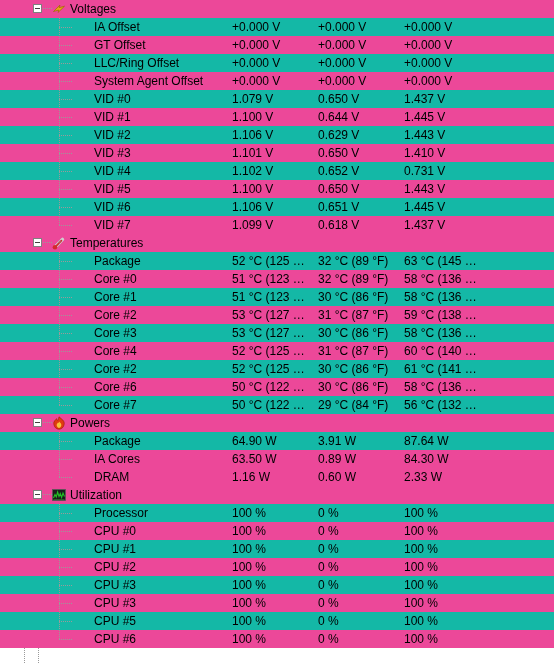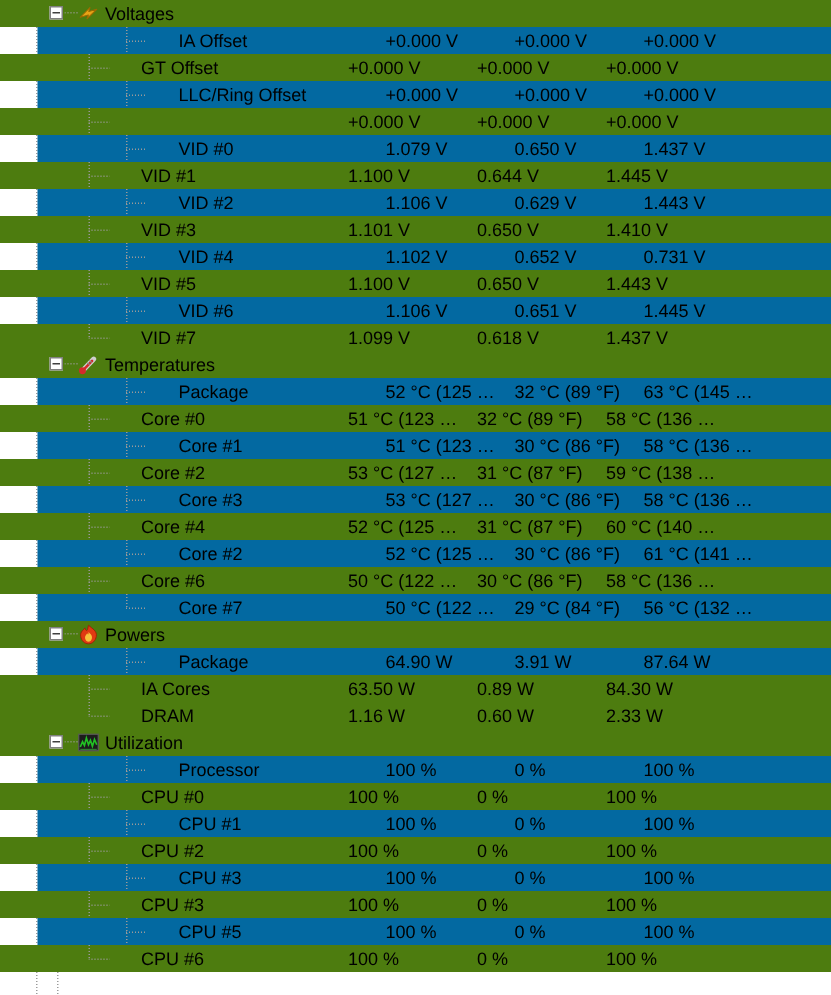--- a/index.html
+++ b/index.html
@@ -25,22 +25,22 @@
   }
 
   
   .row {
     position: relative;
     height: 18px;
     line-height: 18px;
     white-space: nowrap;
     overflow: hidden;
   }
-  .row.alt  { background: #0369a1; margin-left: 25px; }
-  .row.norm { background: #4d7c0f; }
+  .row.alt  { background: #14b8a6; }
+  .row.norm { background: #ec4899; }
 
   
   .grouprow .glabel {
     position: absolute;
     left: 70px;
     top: 0;
     font-size: 12px;
     color: #000000;
   }
 
@@ -174,20 +174,21 @@
         <div class="cstem"></div>
         <div class="cconn"></div>
         <div class="clabel">LLC/Ring Offset</div>
         <div class="v1">+0.000 V</div>
         <div class="v2">+0.000 V</div>
         <div class="v3">+0.000 V</div>
       </div>
       <div class="row norm childrow">
         <div class="cstem"></div>
         <div class="cconn"></div>
+        <div class="clabel">System Agent Offset</div>
         <div class="v1">+0.000 V</div>
         <div class="v2">+0.000 V</div>
         <div class="v3">+0.000 V</div>
       </div>
       <div class="row alt childrow">
         <div class="cstem"></div>
         <div class="cconn"></div>
         <div class="clabel">VID #0</div>
         <div class="v1">1.079 V</div>
         <div class="v2">0.650 V</div>

